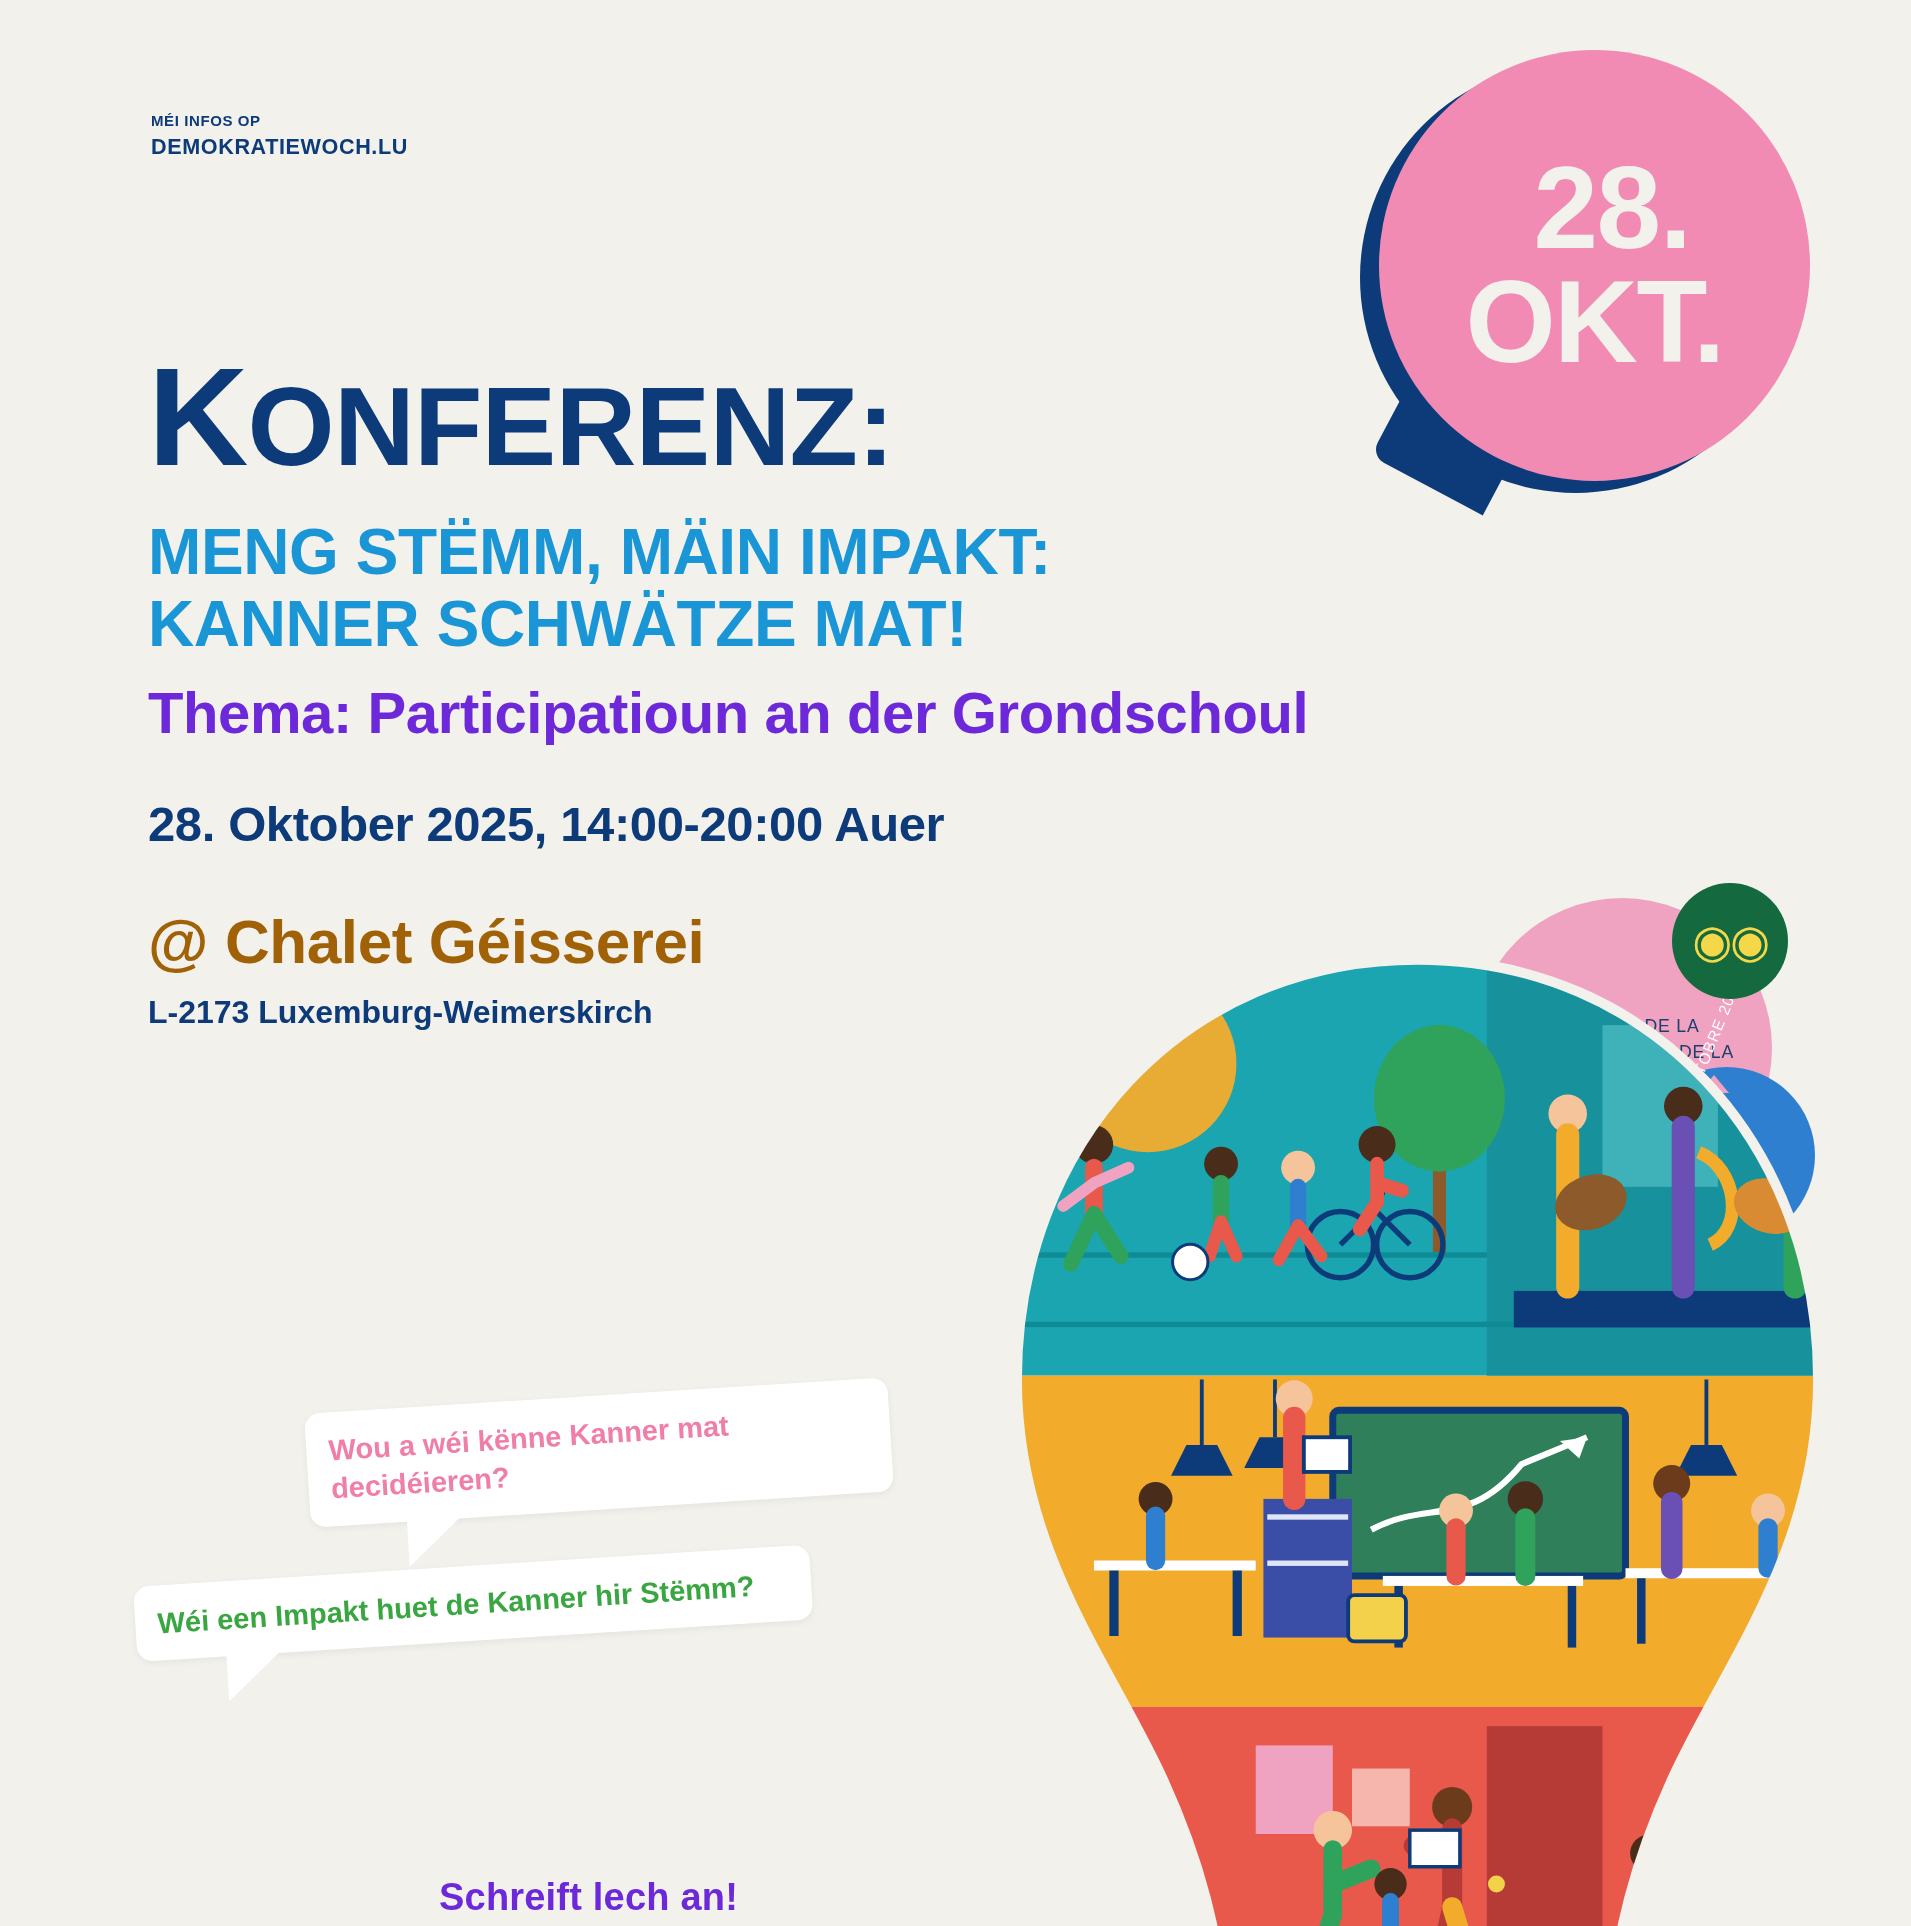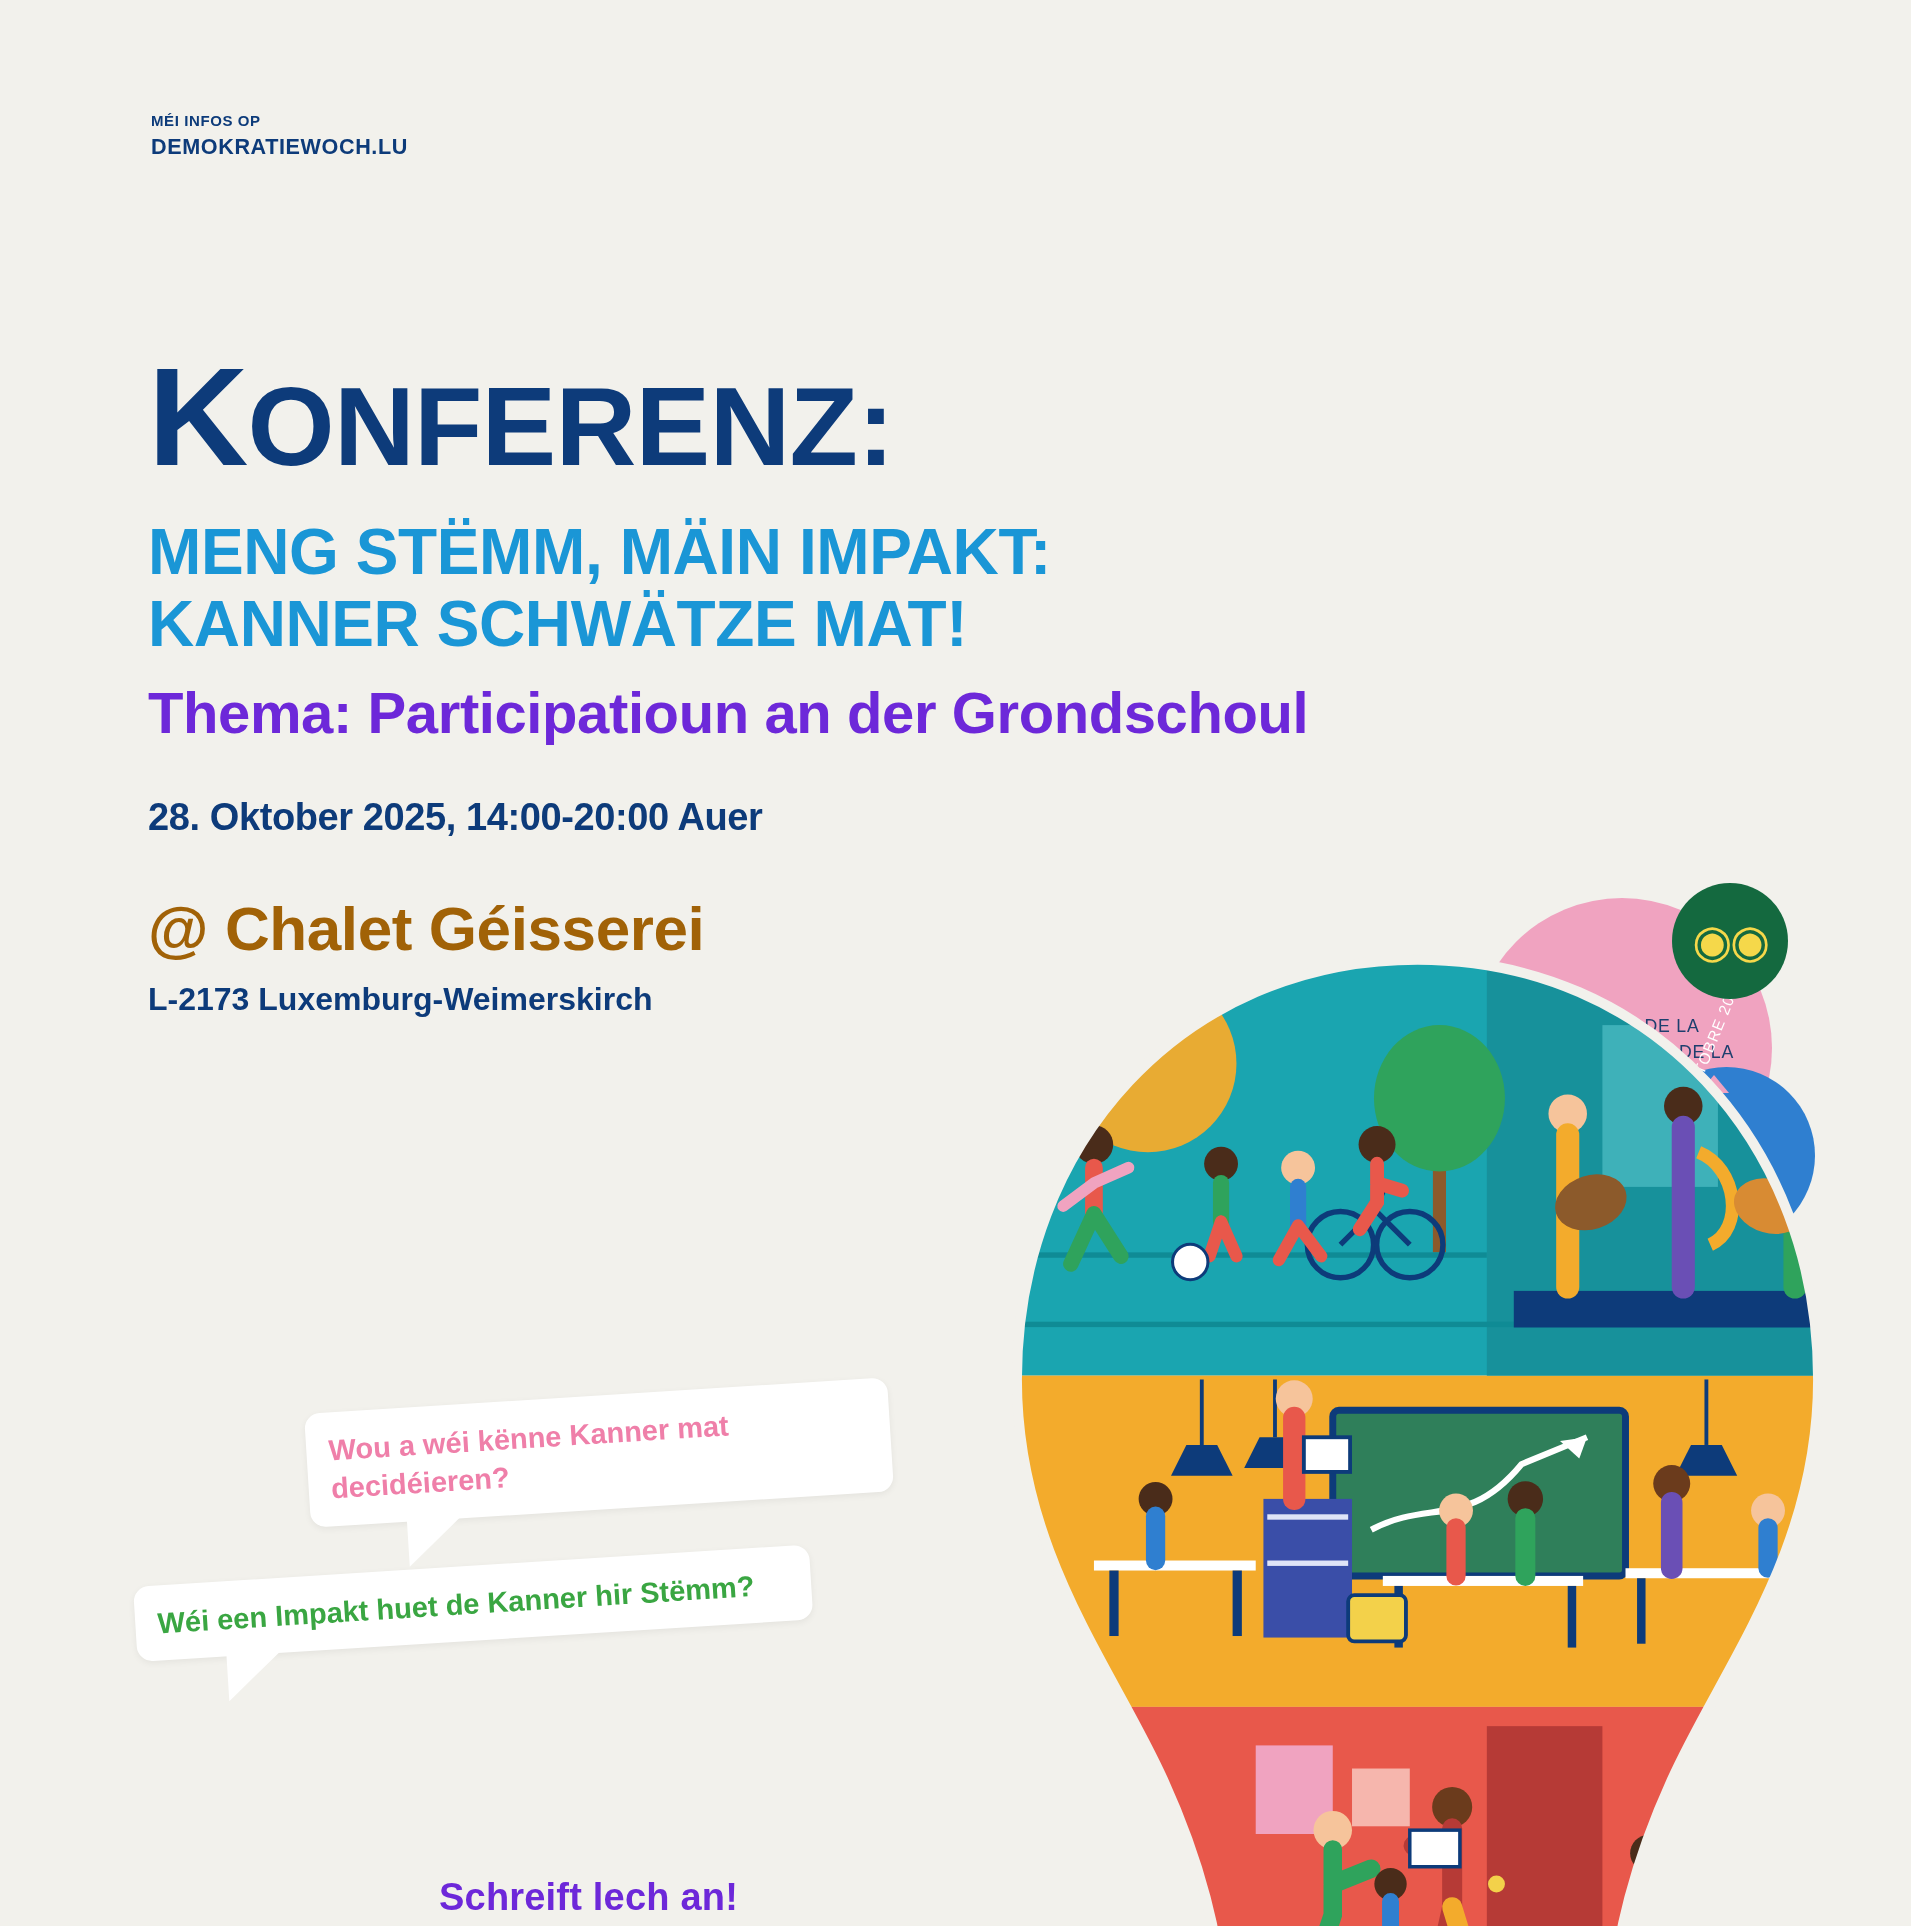--- a/index.html
+++ b/index.html
@@ -105,21 +105,21 @@
   .h-thema {
     color: #6d28d9;
     font-weight: bold;
     font-size: 58px;
     margin-top: 19px;
     letter-spacing: -0.4px;
   }
   .h-date {
     color: #0d3b7a;
     font-weight: bold;
-    font-size: 38px;
+    font-size: 49px;
     margin-top: 50px;
     letter-spacing: -0.4px;
   }
   .h-venue {
     color: #a16207;
     font-weight: bold;
     font-size: 62px;
     margin-top: 54px;
     letter-spacing: -0.4px;
   }
@@ -271,20 +271,29 @@
 </head>
 <body>
 
 <div id="poster">
 
   <div class="topinfo">
     <div class="line1">MÉI INFOS OP</div>
     <div class="line2">DEMOKRATIEWOCH.LU</div>
   </div>
 
+  <div class="date-bubble">
+    <div class="tail"></div>
+    <div class="ring"></div>
+    <div class="fill"></div>
+    <div class="txt">
+      <div class="d1">28.</div>
+      <div class="d2">OKT.</div>
+    </div>
+  </div>
 
   <div class="headline">
     <div class="h-konferenz"><span class="cap">K</span><span>ONFERENZ:</span></div>
     <div class="h-blue">
       <div>MENG STËMM, MÄIN IMPAKT:</div>
       <div>KANNER SCHWÄTZE MAT!</div>
     </div>
     <div class="h-thema">Thema: Participatioun an der Grondschoul</div>
     <div class="h-date">28. Oktober 2025, 14:00-20:00 Auer</div>
     <div class="h-venue">@ Chalet Géisserei</div>

